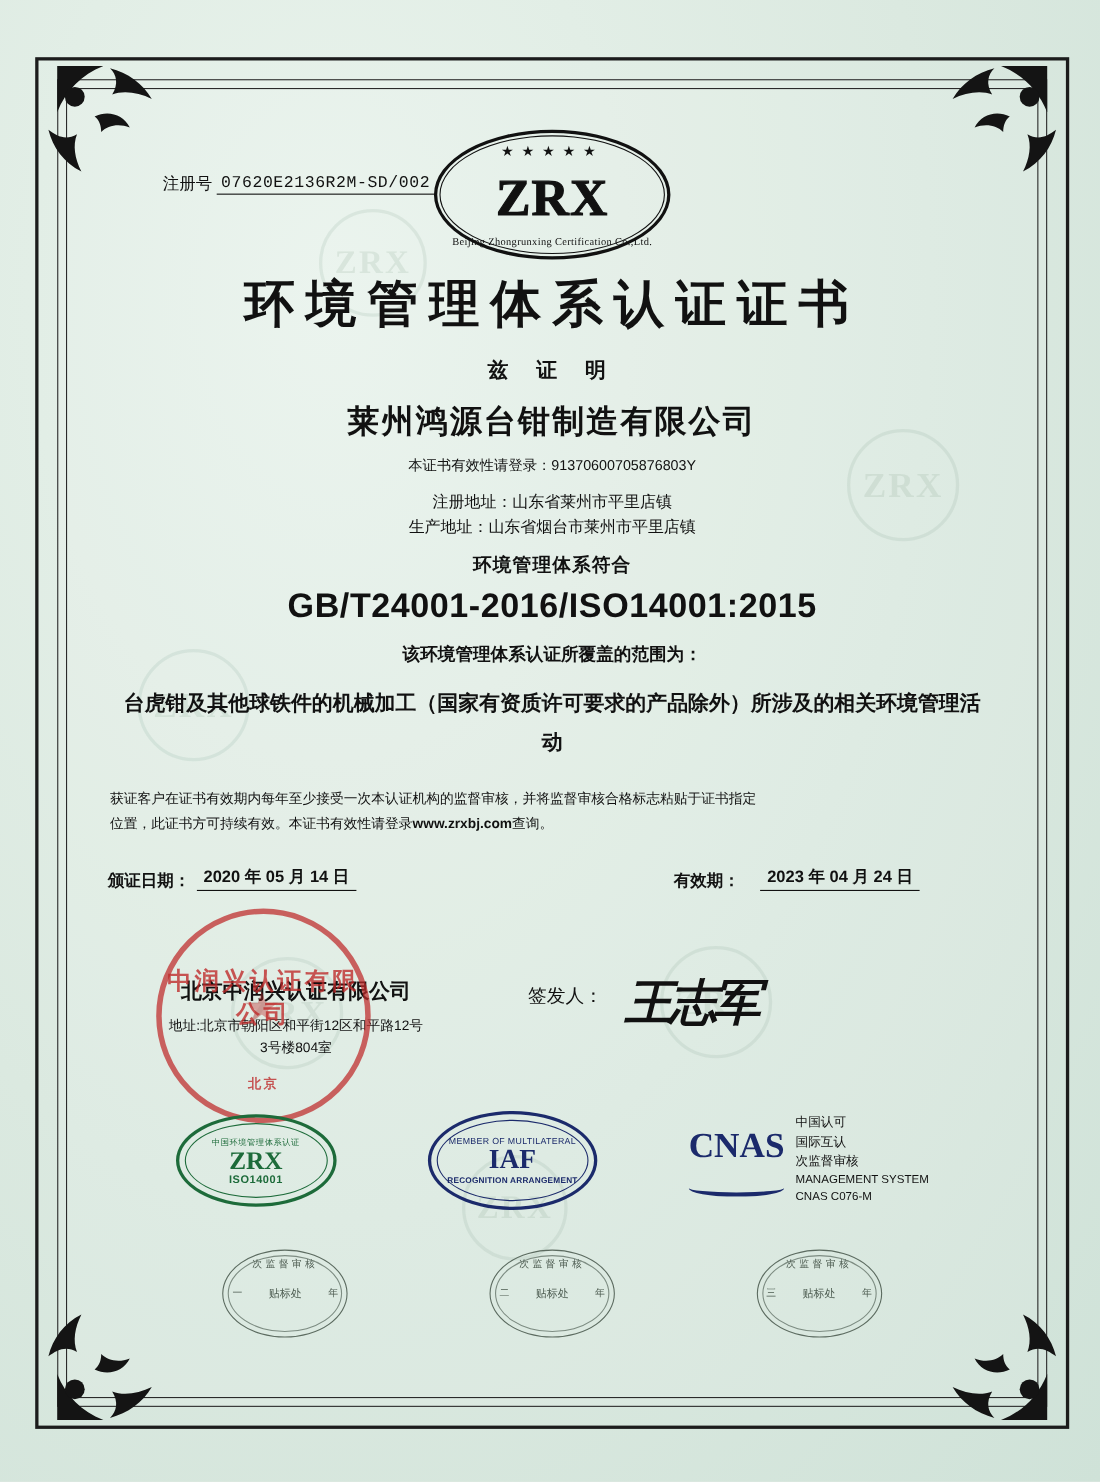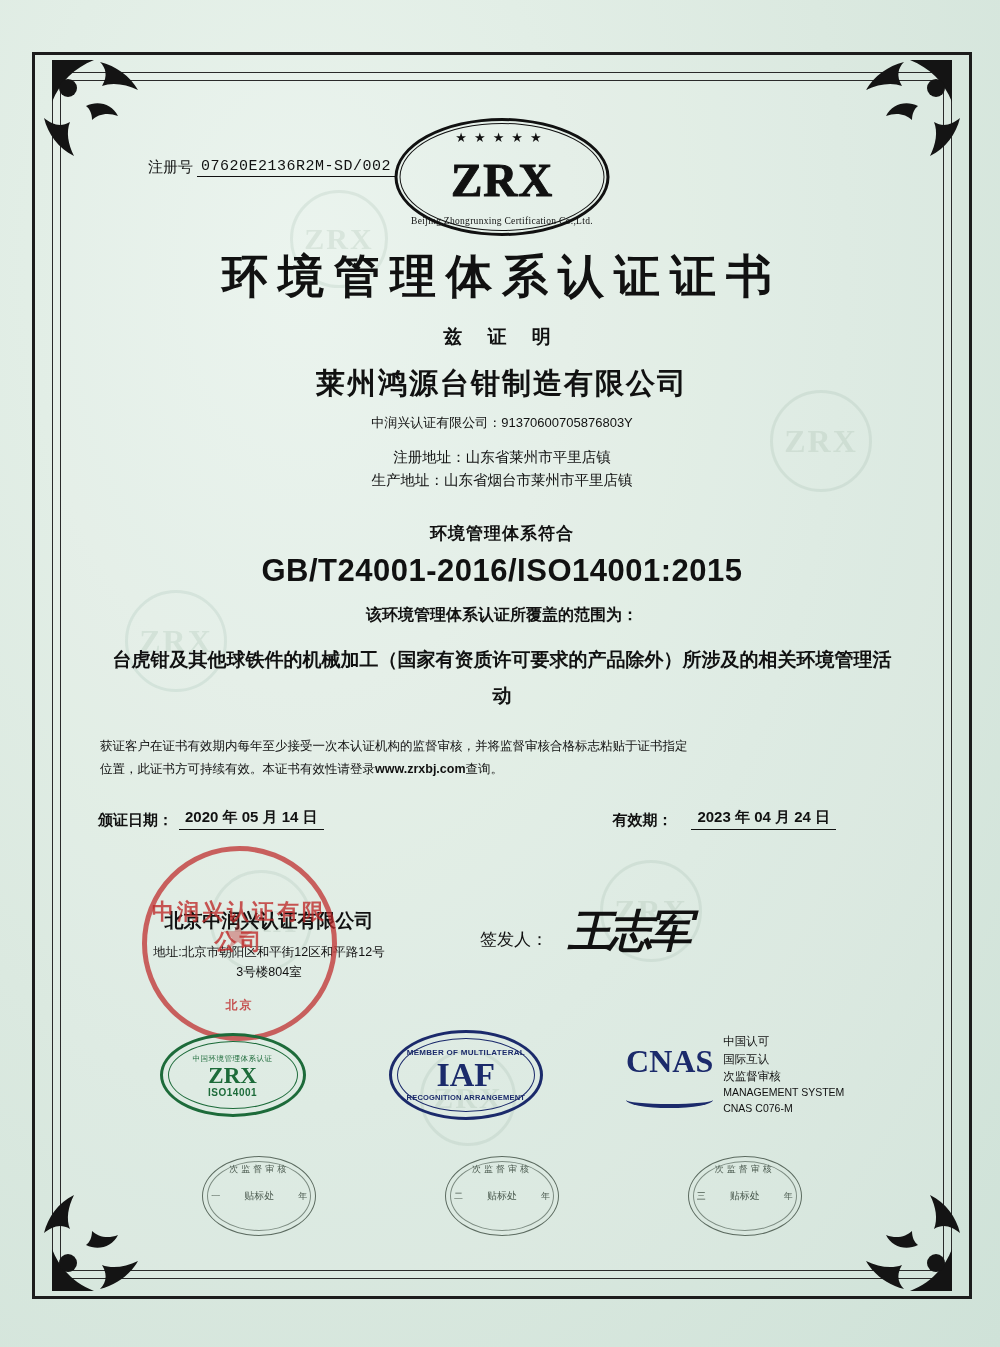--- a/index.html
+++ b/index.html
@@ -120,21 +120,21 @@
   .company{
     text-align:center;font-size:29px;font-weight:bold;color:#111;margin-top:14px;letter-spacing:2px;font-family:Liberation Mono, monospace;
   }
   .credit{
     text-align:center;font-size:13px;color:#111;margin-top:10px;
   }
   .addr{
     text-align:center;font-size:14.5px;color:#111;margin-top:14px;line-height:1.6;
   }
   .conform{
-    text-align:center;font-size:17px;font-weight:bold;color:#111;margin-top:30px;letter-spacing:1px;
+    text-align:center;font-size:17px;font-weight:bold;color:#111;margin-top:10px;letter-spacing:1px;
   }
   .standard{
     text-align:center;font-size:31px;font-weight:bold;color:#111;margin-top:8px;letter-spacing:0.5px;
   }
   .scope-label{
     text-align:center;font-size:16px;font-weight:bold;color:#111;margin-top:16px;
   }
   .scope-text{
     text-align:center;font-size:19px;font-weight:bold;color:#111;margin-top:16px;line-height:1.9;
     padding:0 30px;
@@ -167,21 +167,21 @@
     font-family:"Liberation Serif",serif;
     font-weight:bold;font-size:22px;
     letter-spacing:3px;
     pointer-events:none;
   }
   .seal .star{position:absolute;font-size:34px;top:64px;left:50%;transform:translateX(-50%);opacity:.5;}
   .seal .seal-text{position:absolute;top:46px;width:100%;text-align:center;}
   .seal .seal-bottom{position:absolute;bottom:22px;width:100%;text-align:center;font-size:12px;letter-spacing:2px;}
 
   .issuer-right{position:relative;display:flex;align-items:flex-start;gap:10px;width:420px;}
-  .sign-label{font-size:17px;color:#111;white-space:nowrap;margin-top:20px;}
+  .sign-label{font-size:17px;color:#111;white-space:nowrap;margin-top:6px;}
   .signature{
     font-family:"Liberation Serif",serif;
     font-style:italic;font-weight:bold;
     font-size:44px;color:#111;
     transform:rotate(-6deg) skewX(-8px);
     letter-spacing:-4px;
     margin-left:10px;margin-top:-6px;
     white-space:nowrap;
   }
 
@@ -198,22 +198,22 @@
   .mark-zrx .top{font-size:7.5px;letter-spacing:0.5px;margin-top:2px;}
   .mark-zrx .big{font-family:"Liberation Serif",serif;font-weight:bold;font-size:23px;line-height:1;}
   .mark-zrx .bot{font-size:10px;font-weight:bold;letter-spacing:0.5px;}
 
   .mark-iaf{
     width:148px;height:84px;border:3px solid #1b2a6b;border-radius:50%;
     display:flex;flex-direction:column;align-items:center;justify-content:center;color:#1b2a6b;
     position:relative;
   }
   .mark-iaf .inner{position:absolute;left:5px;top:5px;right:5px;bottom:5px;border:1px solid #1b2a6b;border-radius:50%;}
-  .mark-iaf .top{font-size:8px;font-weight:bold;letter-spacing:0.3px;margin-top:0;}
-  .mark-iaf .big{font-family:"Liberation Serif",serif;font-weight:bold;font-size:34px;line-height:1.05;}
+  .mark-iaf .top{font-size:8px;font-weight:normal;letter-spacing:0.3px;margin-top:0;}
+  .mark-iaf .big{font-family:"Liberation Serif",serif;font-weight:bold;font-size:25px;line-height:1.05;}
   .mark-iaf .bot{font-size:7.5px;font-weight:bold;letter-spacing:0.2px;}
 
   .mark-cnas{display:flex;align-items:center;gap:10px;}
   .cnas-logo{
     font-family:"Liberation Serif",serif;font-weight:bold;font-size:32px;color:#1b2a6b;
     position:relative;padding-bottom:28px;
   }
   .cnas-swoosh{
     position:absolute;left:0;right:0;bottom:0;height:12px;
     border-bottom:4px solid #1b2a6b;border-radius:0 0 60% 60%;
@@ -308,21 +308,21 @@
       <div class="ellipse"></div>
       <div class="ellipse2"></div>
       <div class="stars">★★★★★</div>
       <div class="zrx">ZRX</div>
       <div class="sub">Beijing Zhongrunxing Certification Co.,Ltd.</div>
     </div>
 
     <div class="title">环境管理体系认证证书</div>
     <div class="zizheng">兹 证 明</div>
     <div class="company">莱州鸿源台钳制造有限公司</div>
-    <div class="credit">中润兴认证有限公司：91370600705876803Y</div>
+    <div class="credit">本证书有效性请登录：91370600705876803Y</div>
     <div class="addr">
       <div>注册地址：山东省莱州市平里店镇</div>
       <div>生产地址：山东省烟台市莱州市平里店镇</div>
     </div>
 
     <div class="conform">环境管理体系符合</div>
     <div class="standard">GB/T24001-2016/ISO14001:2015</div>
     <div class="scope-label">该环境管理体系认证所覆盖的范围为：</div>
     <div class="scope-text">台虎钳及其他球铁件的机械加工（国家有资质许可要求的产品除外）所涉及的相关环境管理活动</div>
 

